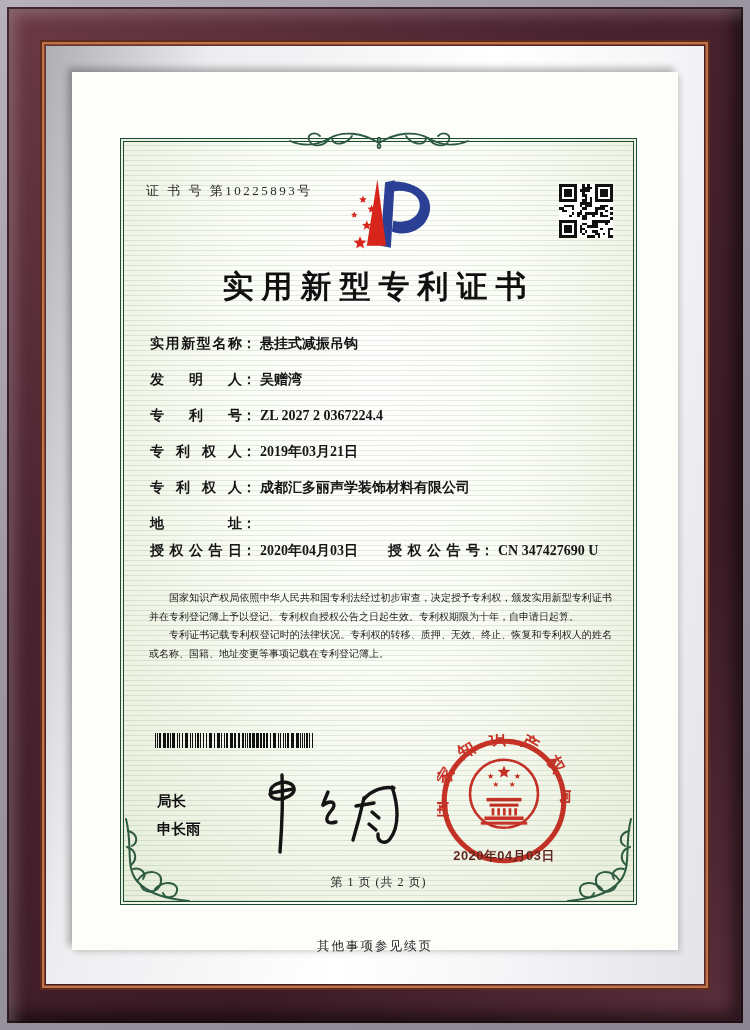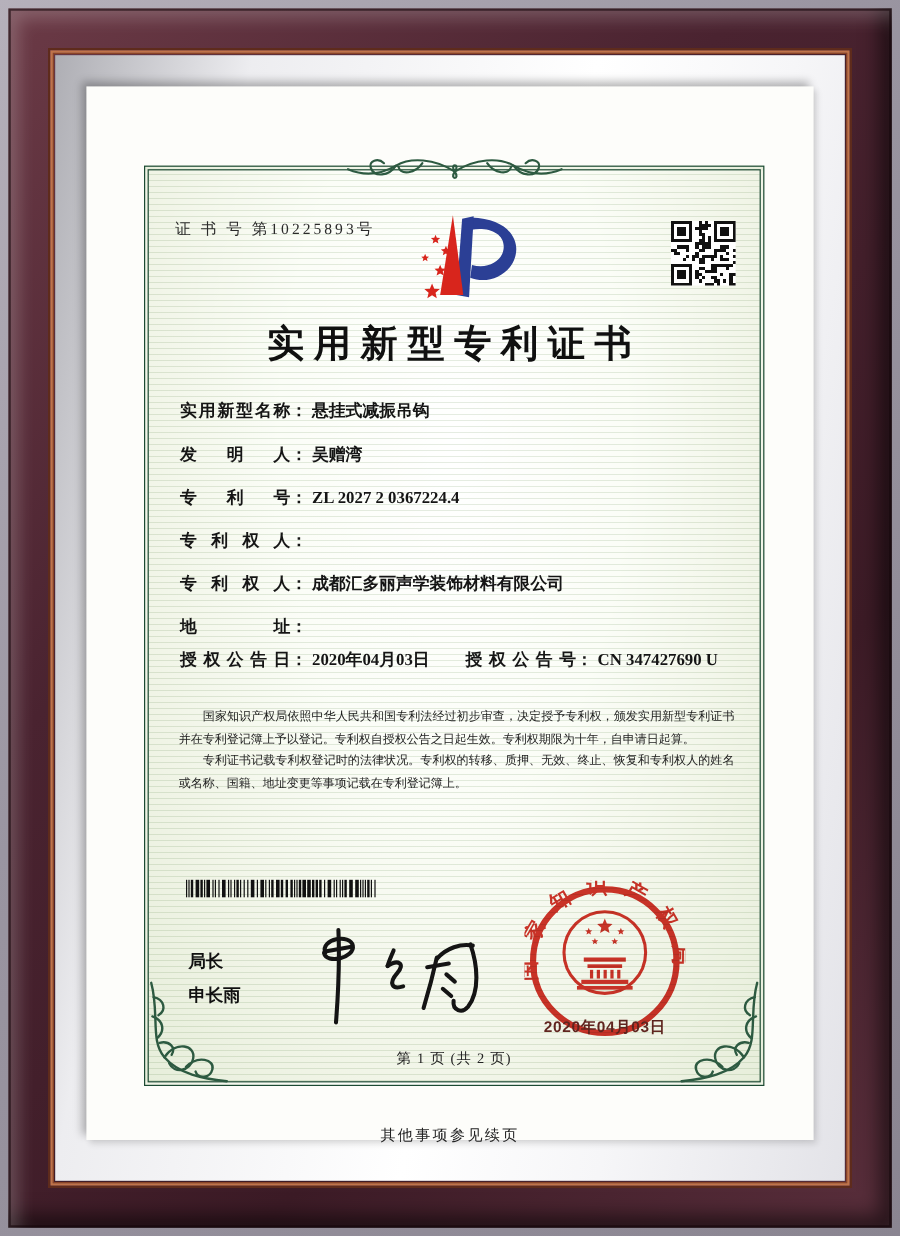--- a/index.html
+++ b/index.html
@@ -253,20 +253,21 @@
             <span class="fvalue">吴赠湾</span>
           </div>
           <div class="frow">
             <span class="flabel">专利号</span>
               <span class="fcolon">：</span>
             <span class="fvalue fvalue-mono">ZL 2027 2 0367224.4</span>
           </div>
           <div class="frow">
             <span class="flabel">专利权人</span>
               <span class="fcolon">：</span>
+            <span class="fvalue">2019年03月21日</span>
           </div>
           <div class="frow">
             <span class="flabel">专利权人</span>
               <span class="fcolon">：</span>
             <span class="fvalue">成都汇多丽声学装饰材料有限公司</span>
           </div>
           <div class="frow" style="margin-bottom:8px;">
             <span class="flabel">地址</span>
               <span class="fcolon">：</span>
           </div>

